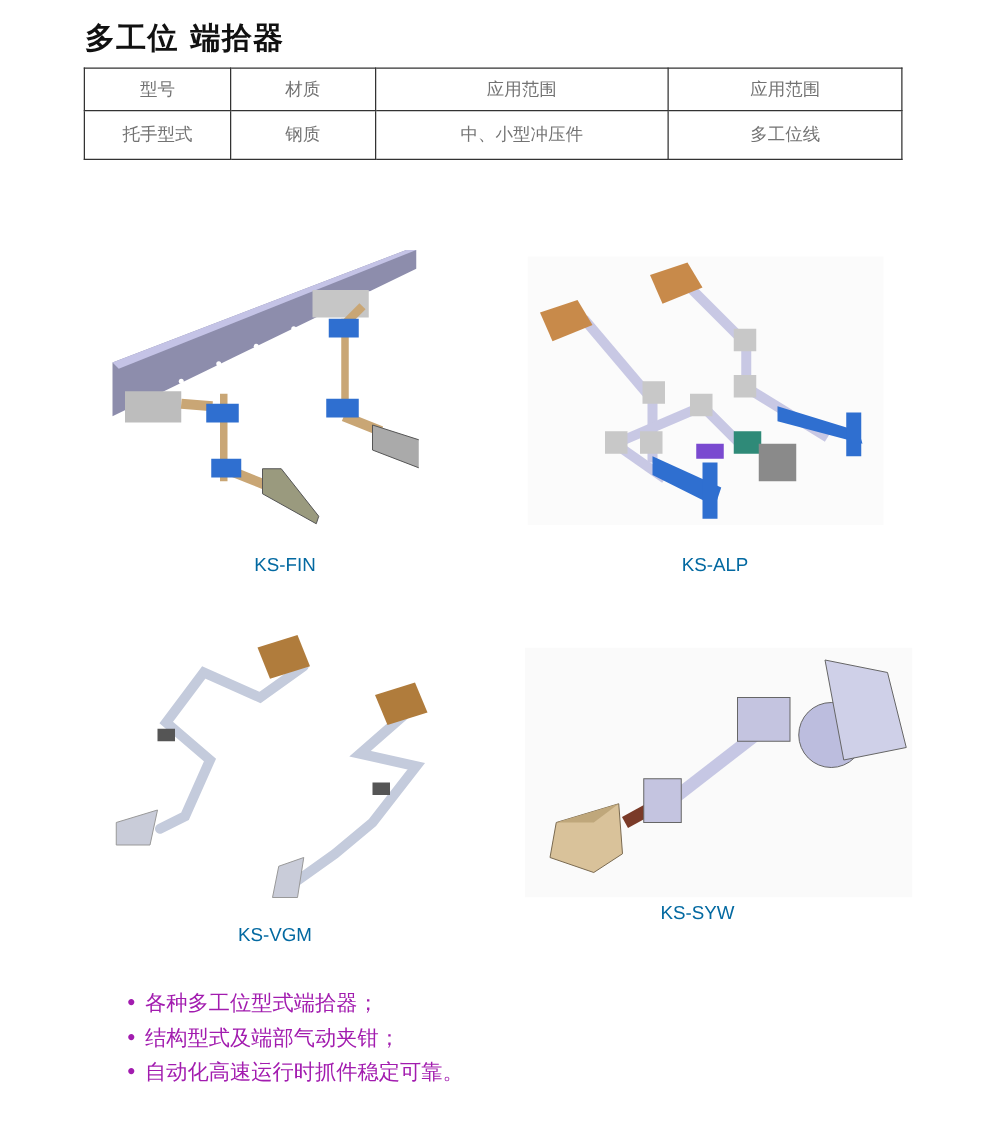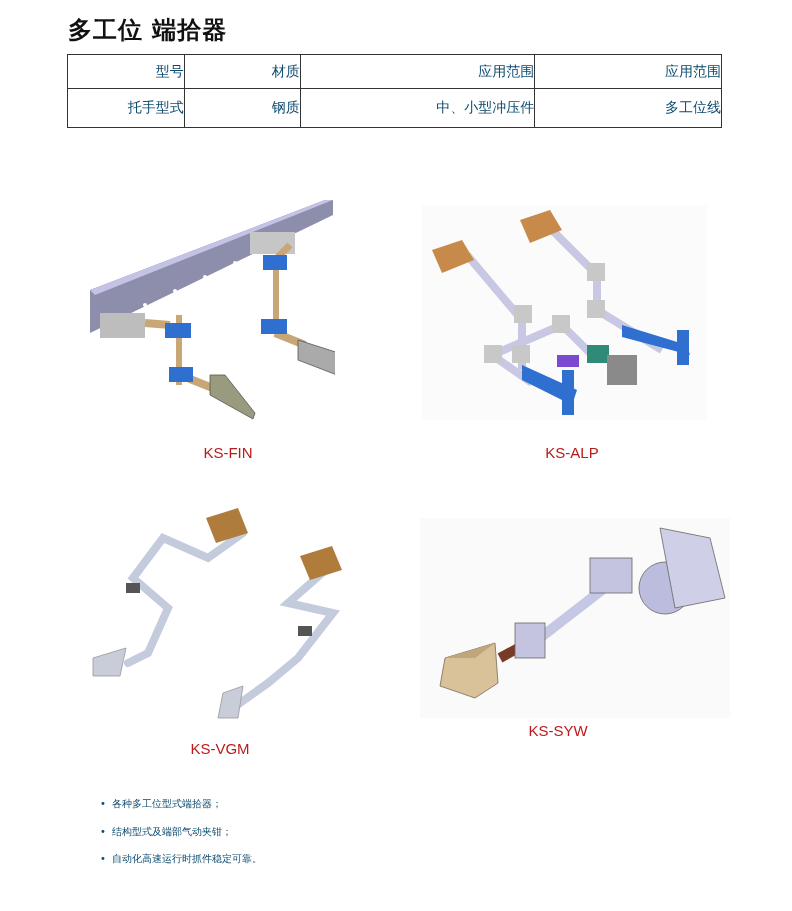--- a/index.html
+++ b/index.html
@@ -1,25 +1,25 @@
 <!DOCTYPE html>
 <html><head>
 <meta charset="utf-8">
 <style>
   html, body { margin:0; padding:0; background:#fff; }
   body { width:792px; height:911px; position:relative; overflow:hidden;
          font-family:"DejaVu Sans", "Liberation Sans", sans-serif; color:#111; }
   .title { position:absolute; left:68px; top:14px; font-size:24px; font-weight:bold; letter-spacing:1px; }
   table.spec { position:absolute; left:67px; top:54px; width:655px; border-collapse:collapse; }
-  table.spec td { border:1.5px solid #333; text-align:right; font-size:14px; color:#0c4a6e; height:33px; padding:0; }
+  table.spec td { border:1.5px solid #333; text-align:center; font-size:14px; color:#737373; height:33px; padding:0; }
   table.spec tr.r2 td { height:38px;margin-top:45px; }
   .fig { position:absolute; }
-  .cap { position:absolute; font-family:"Liberation Sans", sans-serif; font-size:15px; color:#b91c1c; text-align:center; width:200px; }
+  .cap { position:absolute; font-family:"Liberation Sans", sans-serif; font-size:15px; color:#0369a1; text-align:center; width:200px; }
   ul.notes { position:absolute; left:100px; top:790px; margin:0; padding:0; list-style:none; }
-  ul.notes li { font-size:10px; line-height:27.5px; color:#0c4a6e; }
+  ul.notes li { font-size:17px; line-height:27.5px; color:#a21caf; }
   ul.notes li::before { content:"\2022"; margin-right:6px; }
 </style>
 </head>
 <body>
 
 <div class="title">多工位 端拾器</div>
 
 <table class="spec">
   <colgroup>
     <col style="width:117px">

